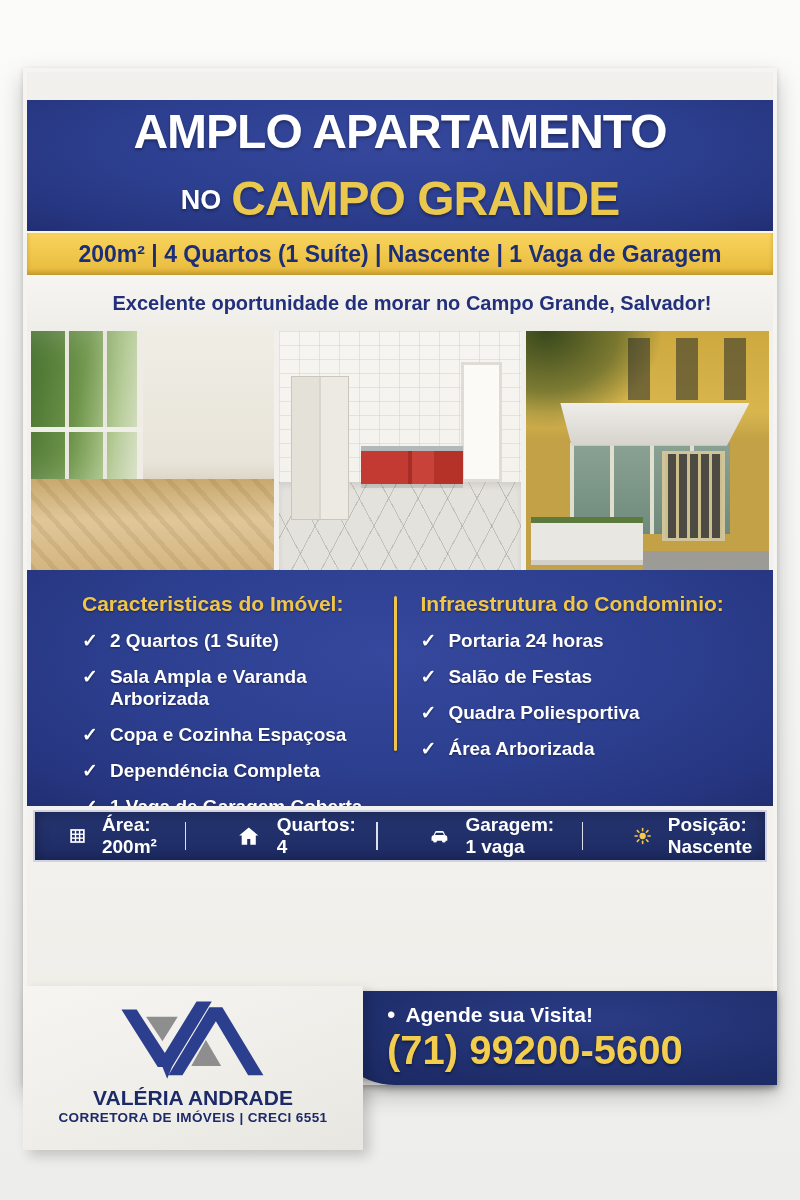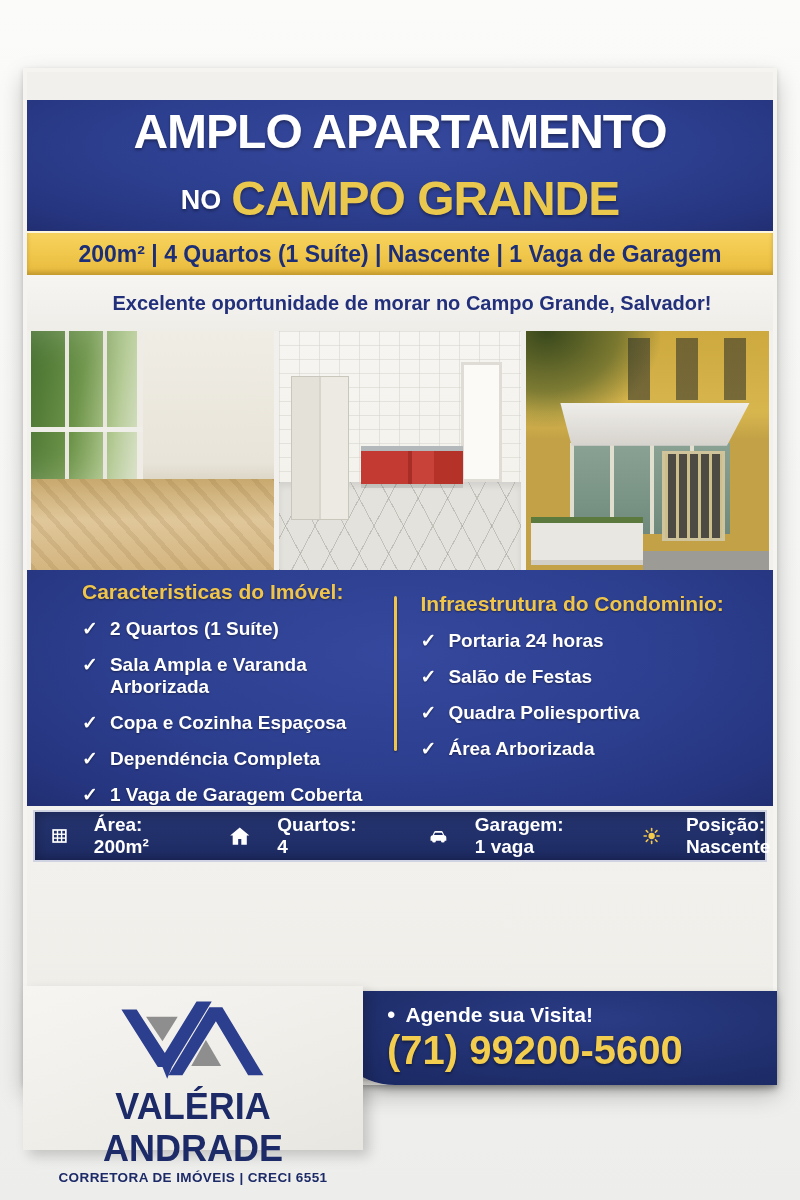--- a/index.html
+++ b/index.html
@@ -86,21 +86,21 @@
   .ph3 .gate { left:56%; top:50%; width:26%; height:38%; background:#4c4a42;
               border:3px solid #cfc49b;
               background-image:repeating-linear-gradient(90deg,#cdbf8c 0 3px, transparent 3px 11px); }
   .ph3 .planter { left:2%; bottom:2%; width:46%; height:20%; background:#e9e7e2;
               border-top:6px solid #5c7a3e; box-shadow:inset 0 -5px 0 #d2cfc8; }
   .ph3 .ground { right:0; bottom:0; width:52%; height:8%; background:#9c9b95; }
 
   
   .features { height:236px; display:flex; padding:22px 0 0 30px; }
   .fcol { display:flex; flex-direction:column; }
-  .fcol.left  { width:47%; padding-left:25px;justify-content:center; }
+  .fcol.left  { width:47%; padding-left:25px; }
   .fcol.right { flex:1; padding-left:24px; }
   .ftitle { color:#f0c64a; font-size:21px; font-weight:bold; margin-bottom:13px;
             text-shadow:0 1px 2px rgba(0,0,0,.4); }
   .flist { list-style:none; }
   .flist li { display:flex; align-items:baseline; gap:12px; margin-bottom:13px;
               color:#ffffff; font-size:19px; font-weight:bold;
               text-shadow:0 1px 2px rgba(0,0,0,.4); }
   .chk { color:#ffffff; font-size:19px; font-weight:bold; }
   .vdiv { width:3px; height:155px; background:#f0c64a; border-radius:2px; margin-top:4px;
           box-shadow:0 1px 2px rgba(0,0,0,.4); }
@@ -144,41 +144,41 @@
   .loc-l1 .b { font-weight:bold; }
   .loc-l1 .r { font-weight:normal; margin-left:8px; }
   .loc-underline { width:88%; height:2px; background:#3a466f; opacity:.65; margin:9px auto 14px; }
   .loc-l2 { color:#1d2a6e; font-size:22px; font-weight:bold; }
 
   
   .flyer-bottom { flex:1; position:relative; background:linear-gradient(180deg,#f4f2ee 0%,#eeece7 100%); }
   .sumbar { margin:4px 6px 0; height:52px; background:linear-gradient(180deg,#25346e 0%,#1e2c66 100%);
             border:2px solid #cfd3e2; display:flex; align-items:center; justify-content:center; gap:17px;
             box-shadow:inset 0 0 14px rgba(0,0,0,.35); }
-  .sumitem { display:flex; align-items:center; gap:26px;margin-left:34px; }
+  .sumitem { display:flex; align-items:center; gap:16px;margin-left:34px; }
   .sumitem span { color:#ffffff; font-size:19px; font-weight:bold; }
   .sumsep { width:2px; height:28px; background:rgba(255,255,255,.85); }
   .sumbar svg { display:block; }
 
   
   .cta { position:absolute; left:298px; right:-4px; bottom:-4px; height:94px;
          background:radial-gradient(ellipse at 60% 30%, #2b3c86 0%, #20306f 55%, #1a2760 100%);
          border-radius:14px 0 0 70px; box-shadow:0 4px 8px rgba(0,0,0,.3);
          padding:12px 0 0 62px; }
   .cta-l1 { display:flex; align-items:center; gap:10px; }
   .cta-bullet { color:#ffffff; font-size:24px; line-height:1; }
   .cta-label { color:#ffffff; font-size:21px; font-weight:bold; }
   .cta-phone { color:#f2cd4e; font-size:40px; font-weight:bold; letter-spacing:0px;
                text-shadow:0 2px 3px rgba(0,0,0,.4); margin-top:1px; }
 
   
   .broker { position:absolute; left:23px; top:986px; width:340px; height:164px; z-index:5;
             background:linear-gradient(160deg,#f7f5f2 0%,#efede8 60%,#e8e6e0 100%);
             box-shadow:6px 6px 12px rgba(0,0,0,.18); text-align:center; padding-top:6px; }
-  .broker-name { color:#1d2a68; font-size:36px; font-weight:bold; letter-spacing:0px; margin-top:2px; }
+  .broker-name { color:#1d2a68; font-size:21px; font-weight:bold; letter-spacing:0px; margin-top:2px; }
   .broker-sub { color:#1d2a68; font-size:13.5px; font-weight:bold; letter-spacing:.4px; }
 </style>
 </head>
 <body>
 
 <div class="page">
 
   <div class="flyer">
 
     <div class="title-sec blue-tex">

